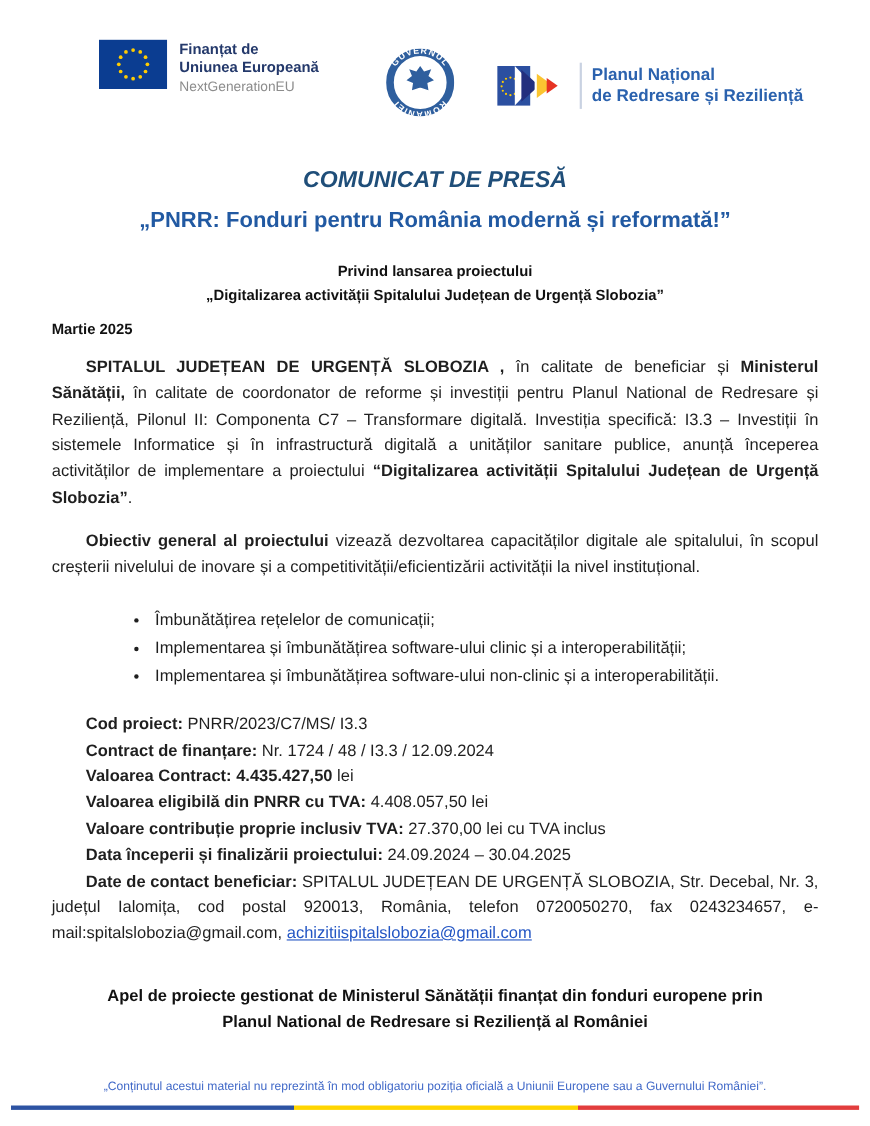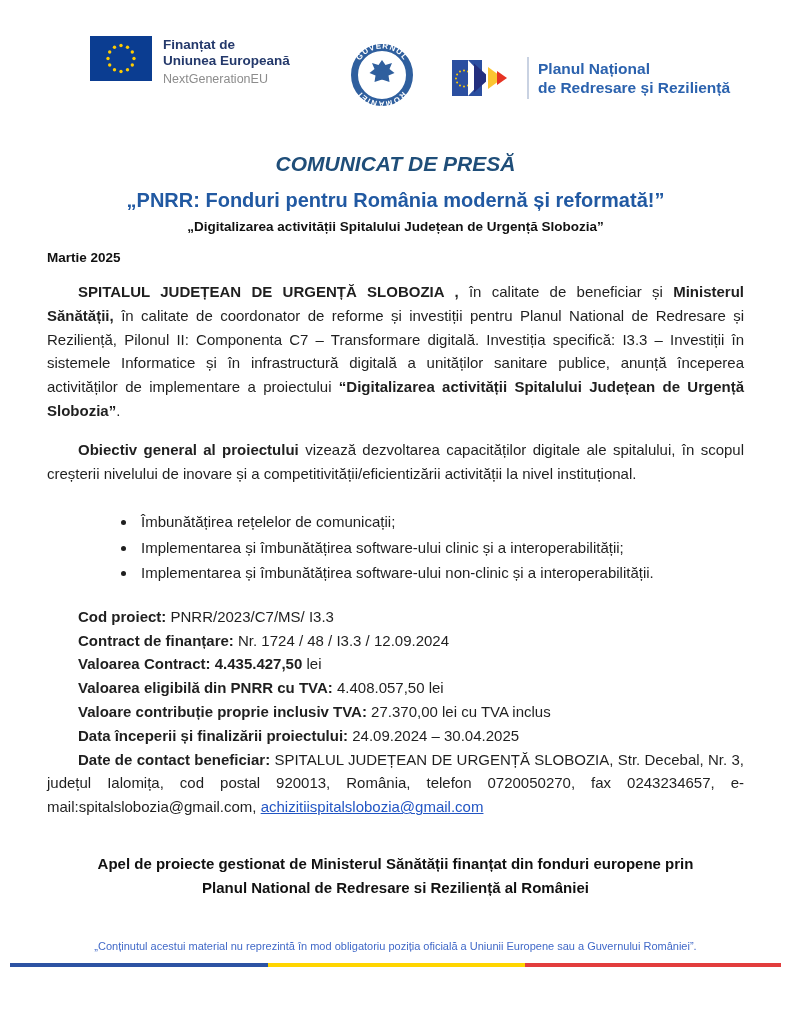--- a/index.html
+++ b/index.html
@@ -135,20 +135,21 @@
         <div>de Redresare și Reziliență</div>
       </div>
     </div>
   </div>
 
   <div class="content">
 
     <h1 class="title">COMUNICAT DE PRESĂ</h1>
     <div class="subtitle">„PNRR: Fonduri pentru România modernă și reformată!”</div>
 
+    <div class="intro1">Privind lansarea proiectului</div>
     <div class="intro2">„Digitalizarea activității Spitalului Județean de Urgență Slobozia”</div>
     <div class="date">Martie 2025</div>
 
     <p class="para"><b>SPITALUL JUDEȚEAN DE URGENȚĂ SLOBOZIA ,</b><span> în calitate de beneficiar și </span><b>Ministerul Sănătății,</b><span> în calitate de coordonator de reforme și investiții pentru Planul National de Redresare și Reziliență, Pilonul II: Componenta C7 – Transformare digitală. Investiția specifică: I3.3 – Investiții în sistemele Informatice și în infrastructură digitală a unităților sanitare publice, anunță începerea activităților de implementare a proiectului </span><b>“Digitalizarea activității Spitalului Județean de Urgență Slobozia”</b><span>.</span></p>
 
     <p class="para"><b>Obiectiv general al proiectului</b><span> vizează dezvoltarea capacităților digitale ale spitalului, în scopul creșterii nivelului de inovare și a competitivității/eficientizării activității la nivel instituțional.</span></p>
 
 
     <ul class="objectives">
       <li><span>Îmbunătățirea rețelelor de comunicații;</span></li>

